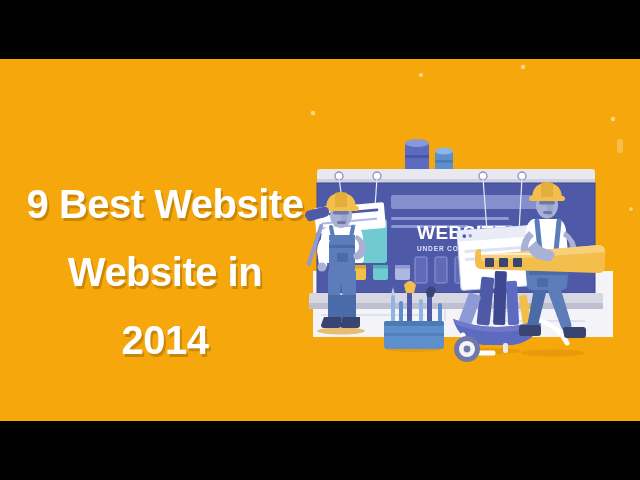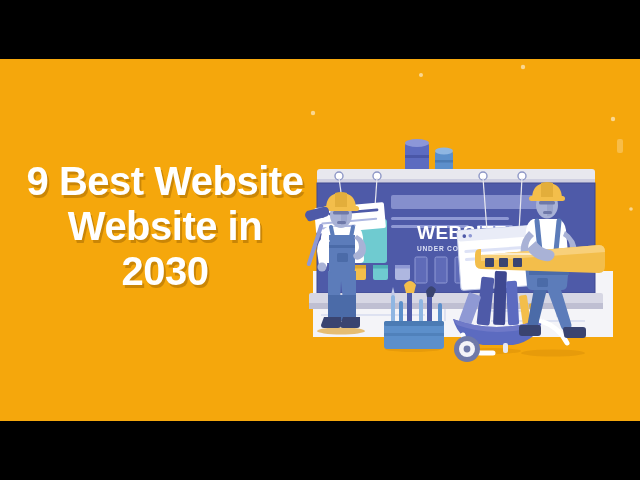--- a/index.html
+++ b/index.html
@@ -52,21 +52,21 @@
     width: 330px;
     z-index: 25;
     text-align: center;
     color: #ffffff;
     font-weight: 700;
     font-size: 40px;
     line-height: 45px;
     letter-spacing: -0.5px;
     text-shadow: 2px 3px 0 rgba(150,95,0,0.45);
   }
-  .title-line { display: block; white-space: nowrap; }
+  .title-line { display: block; white-space: nowrap; margin-top: 23px; }
   .title-line.l1 { font-size: 40px; }
   .title-line.l2 { font-size: 40px; }
   .title-line.l3 { font-size: 40px; }
 
   
   .illustration {
     position: absolute;
     left: 295px;
     top: 0px;
     width: 345px;
@@ -80,21 +80,21 @@
 
 <div class="video-frame">
 
   <div class="letterbox-top"></div>
 
   <div class="stage">
 
     <div class="title-block">
       <span class="title-line l1">9 Best Website</span>
       <span class="title-line l2">Website in</span>
-      <span class="title-line l3">2030</span>
+      <span class="title-line l3">2014</span>
     </div>
 
     <div class="illustration">
       <svg width="345" height="362" viewBox="0 0 345 362" xmlns="http://www.w3.org/2000/svg">
 
         <g opacity="0.55">
           <circle cx="18" cy="54" r="2.2" fill="#FFFFFF"></circle>
           <circle cx="126" cy="16" r="2.0" fill="#FFFFFF"></circle>
           <circle cx="228" cy="8" r="2.2" fill="#FFFFFF"></circle>
           <circle cx="318" cy="60" r="2.2" fill="#FFFFFF"></circle>

